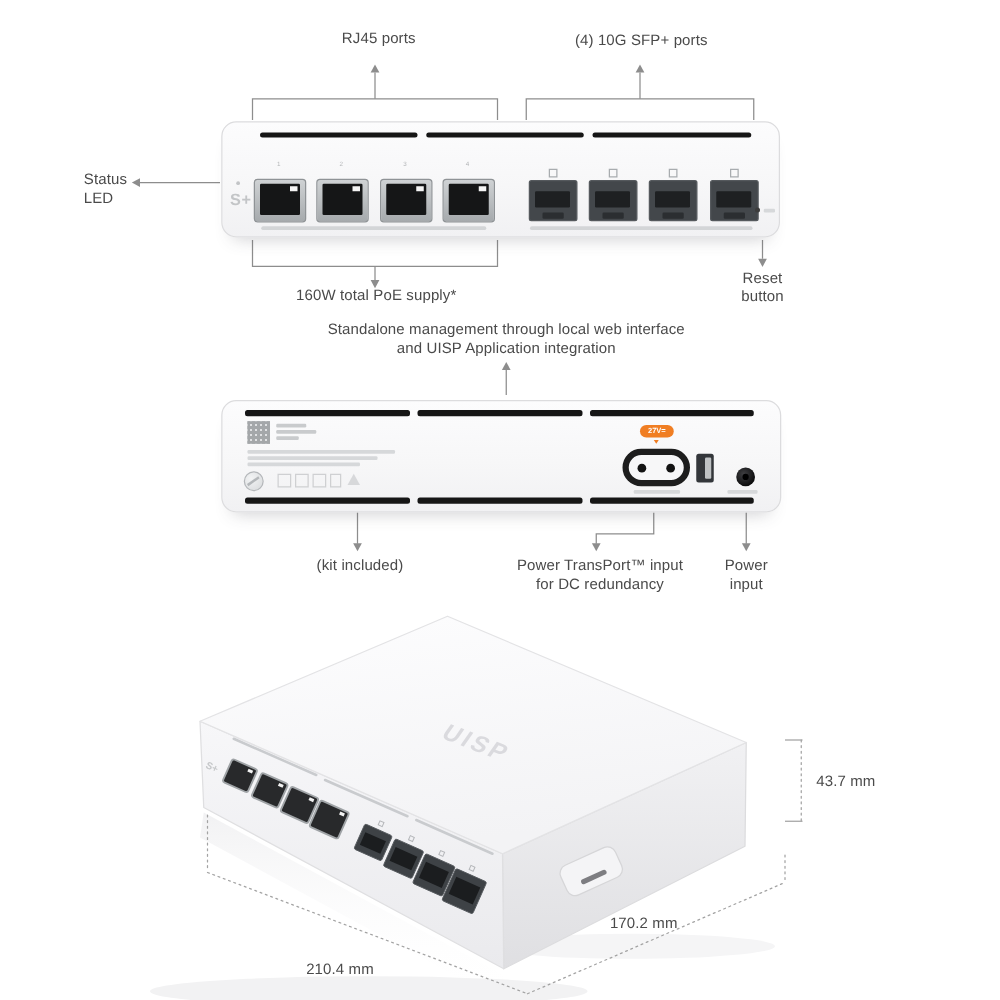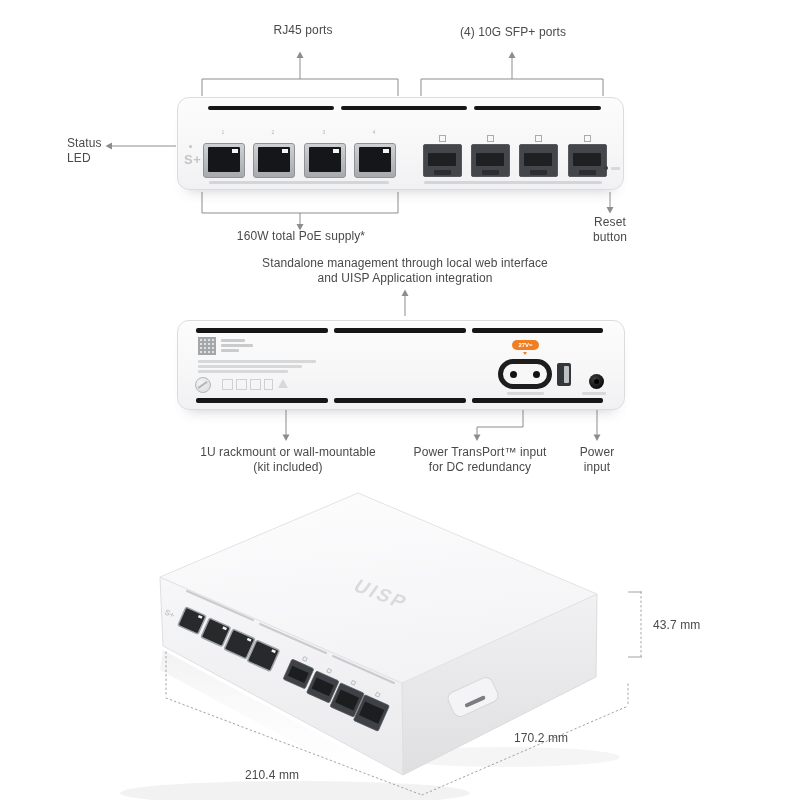--- a/index.html
+++ b/index.html
@@ -198,34 +198,33 @@
 <div class="lbl" style="left:191px;top:229px;width:220px;">160W total PoE supply*</div>
 <div class="lbl" style="left:570px;top:215px;width:80px;">
   <div>Reset</div>
   <div>button</div>
 </div>
 <div class="lbl" style="left:245px;top:256px;width:320px;">
   <div>Standalone management through local web interface</div>
   <div>and UISP Application integration</div>
 </div>
 <div class="lbl" style="left:168px;top:445px;width:240px;">
-  <div>1U rackmount or wall-mountable</div>
   <div>(kit included)</div>
 </div>
 <div class="lbl" style="left:395px;top:445px;width:170px;">
   <div>Power TransPort™ input</div>
   <div>for DC redundancy</div>
 </div>
 <div class="lbl" style="left:557px;top:445px;width:80px;">
   <div>Power</div>
   <div>input</div>
 </div>
 <div class="lbl left" style="left:653px;top:618px;width:70px;">43.7 mm</div>
 <div class="lbl" style="left:212px;top:720px;width:120px;margin-top:48px;">210.4 mm</div>
-<div class="lbl" style="left:481px;top:731px;width:120px;">170.2 mm</div>
+<div class="lbl" style="left:455px;top:731px;width:120px;">170.2 mm</div>
 
 <div class="panel" style="left:177px;top:97px;width:445px;height:91px;">
   <div class="vent" style="left:30px;top:8px;width:126px;"></div>
   <div class="vent" style="left:163px;top:8px;width:126px;"></div>
   <div class="vent" style="left:296px;top:8px;width:127px;"></div>
 
   <div class="led-dot" style="left:11px;top:47px;"></div>
   <div class="panel-logo" style="left:6px;top:54px;">S+</div>
 
   <span class="port-num" style="left:25px;top:31px;">1</span>

